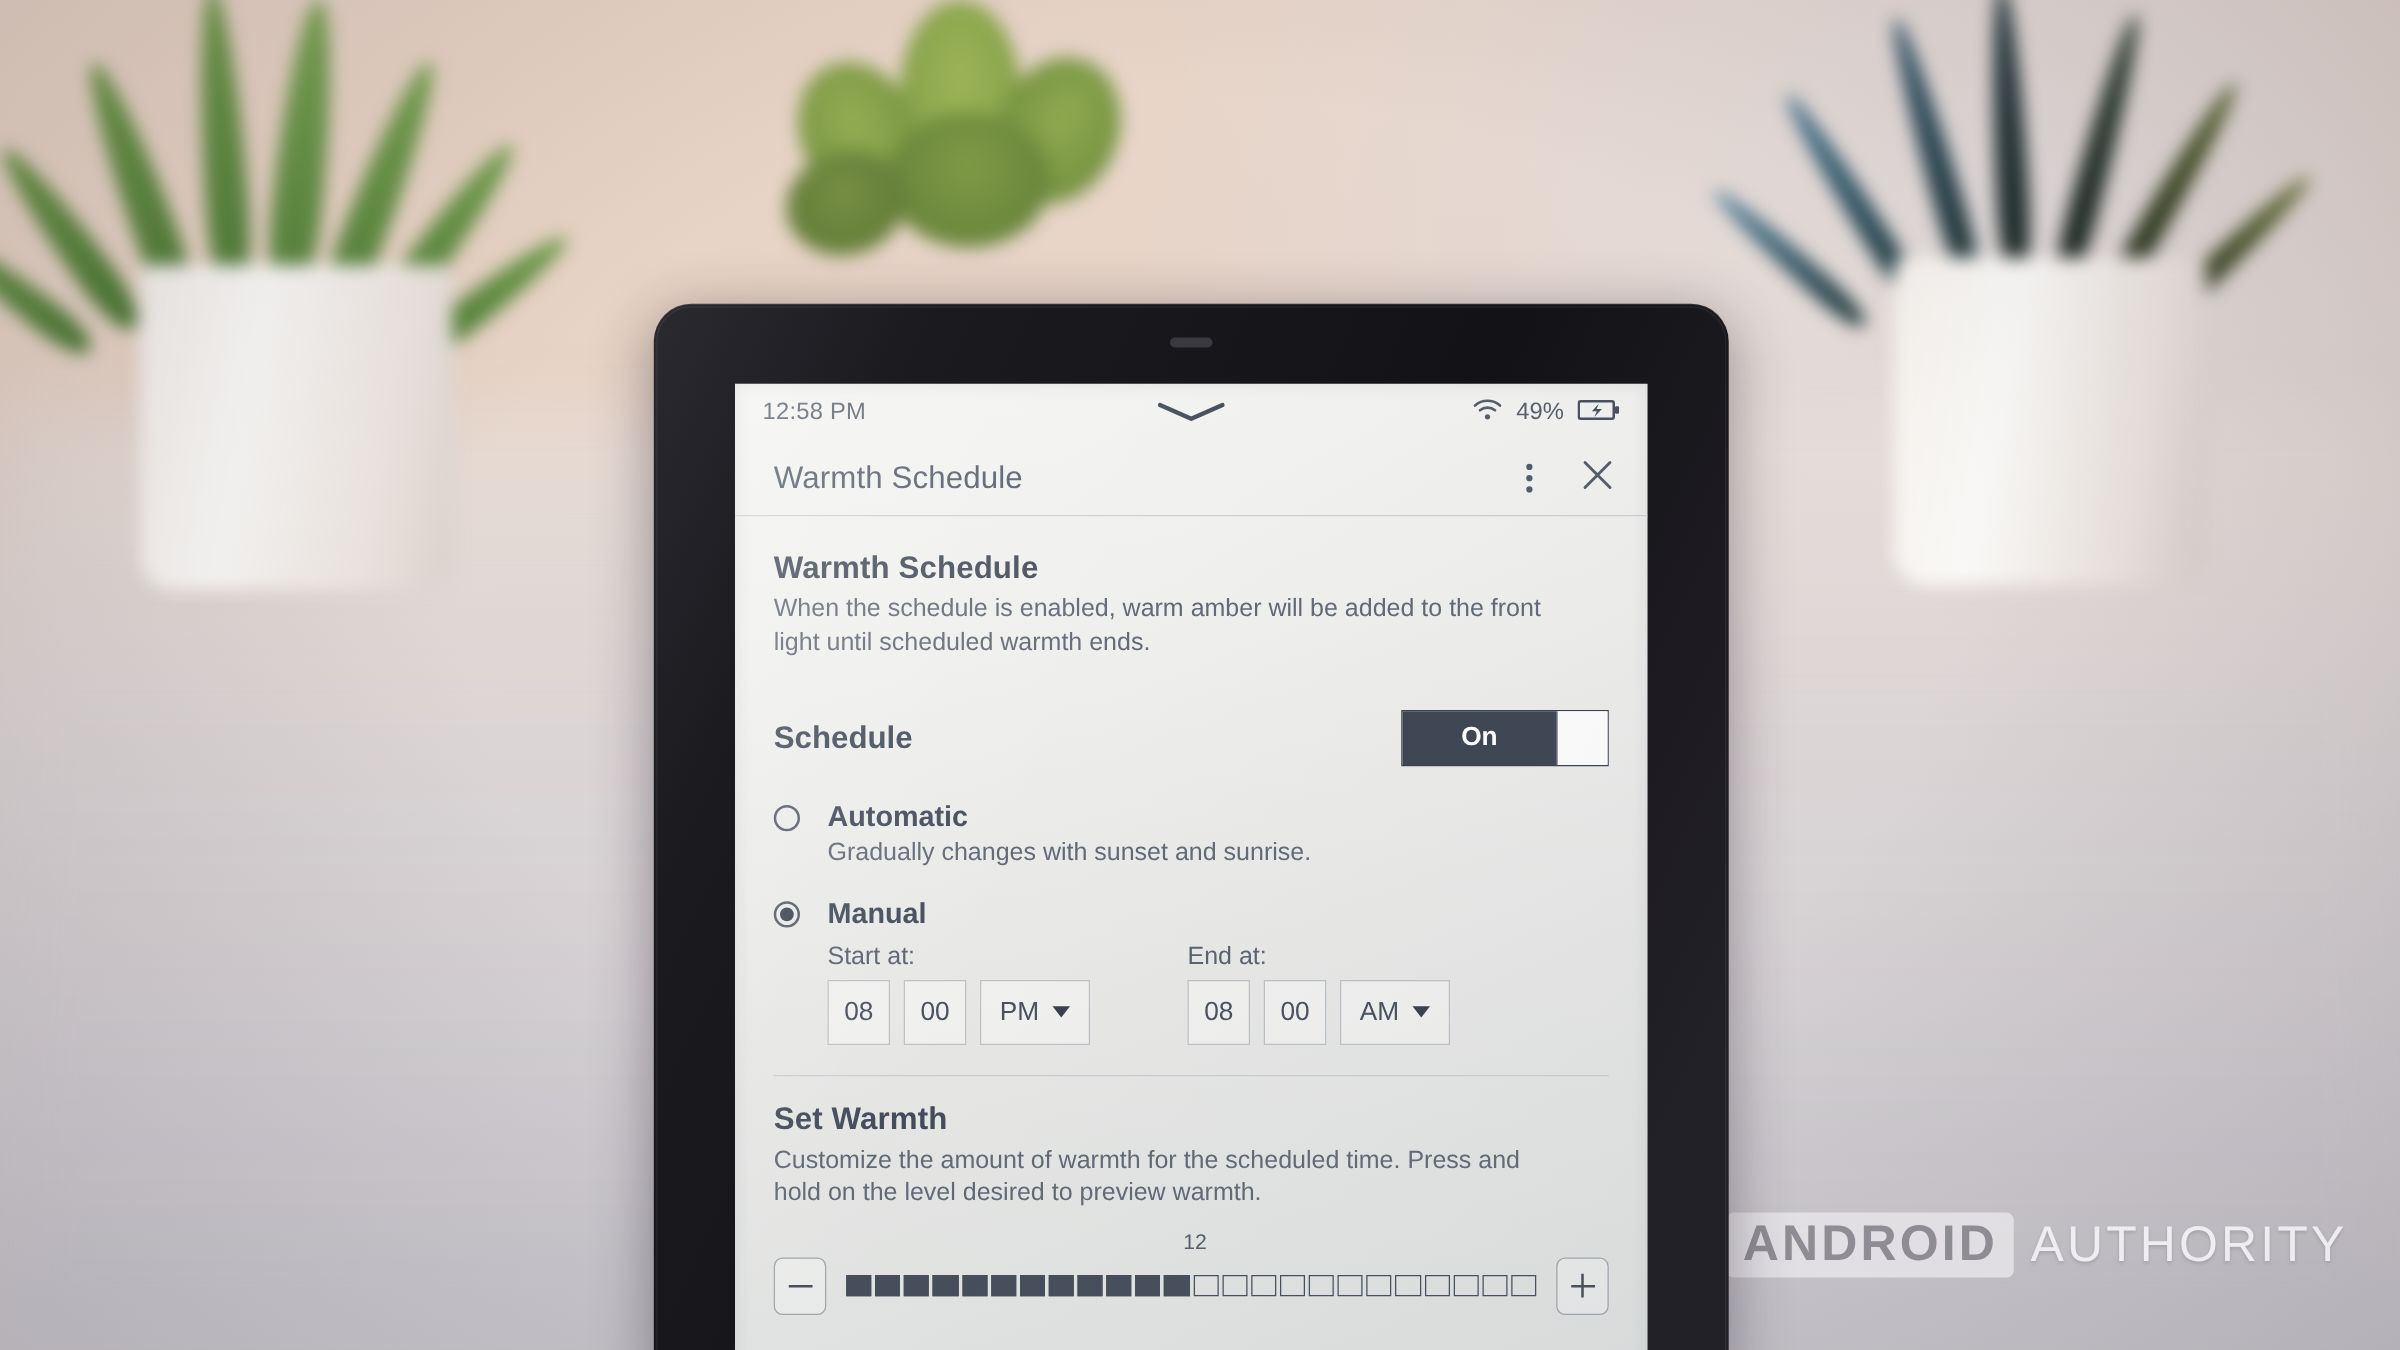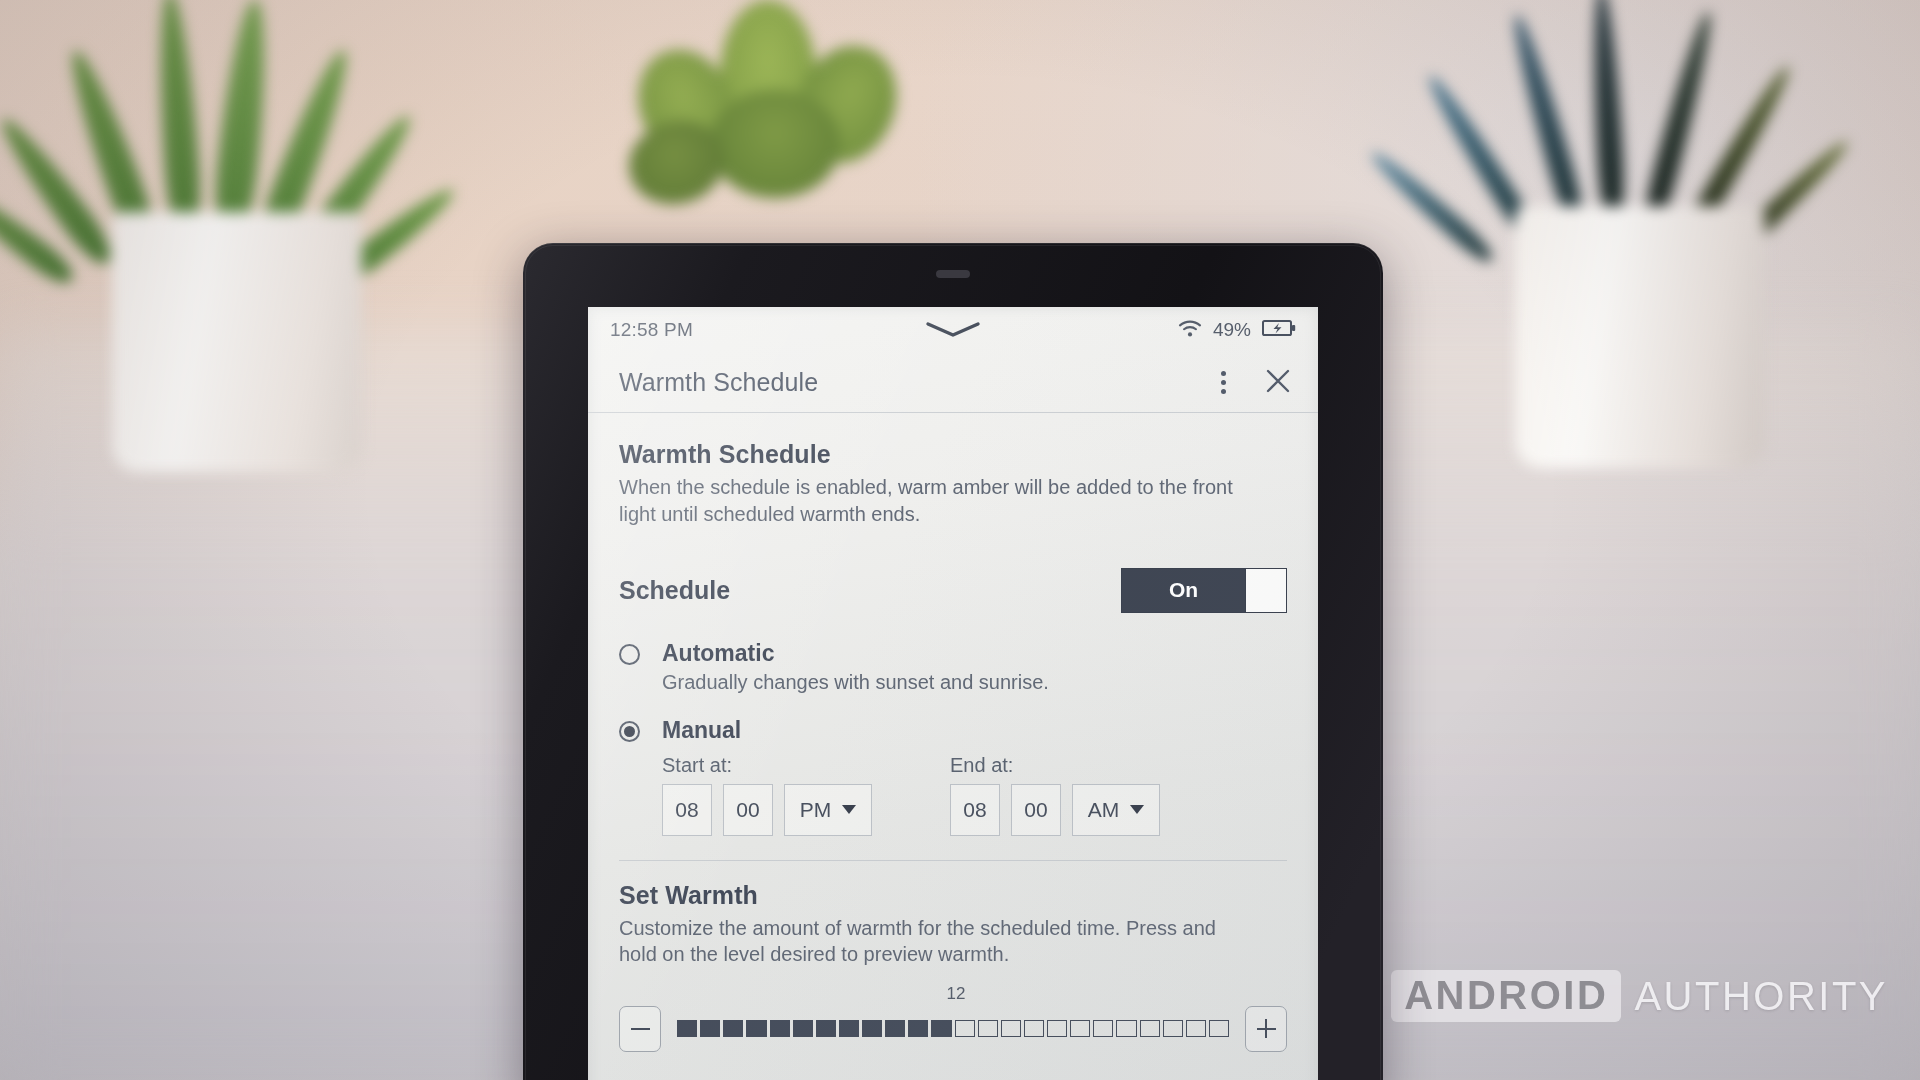--- a/index.html
+++ b/index.html
@@ -69,21 +69,21 @@
   #plant-mid { left: 600px; top: -30px; width: 340px; height: 300px; }
 
   
   #plant-right { left: 1415px; top: -20px; width: 420px; height: 470px; }
   #plant-right .pot { left: 100px; top: 226px; width: 250px; height: 262px; }
   #plant-right .pot-soil { left: 126px; top: 232px; width: 198px; height: 62px; }
 
   
   #watermark {
     position: absolute;
-    right: 32px;
+    right: 42px;
     bottom: 58px;
     display: flex;
     align-items: center;
     gap: 13px;
     opacity: 0.93;
   }
   #watermark .wm-box {
     background: rgba(236,234,238,0.80);
     color: #8b8a90;
     padding: 5px 13px 7px 13px;

